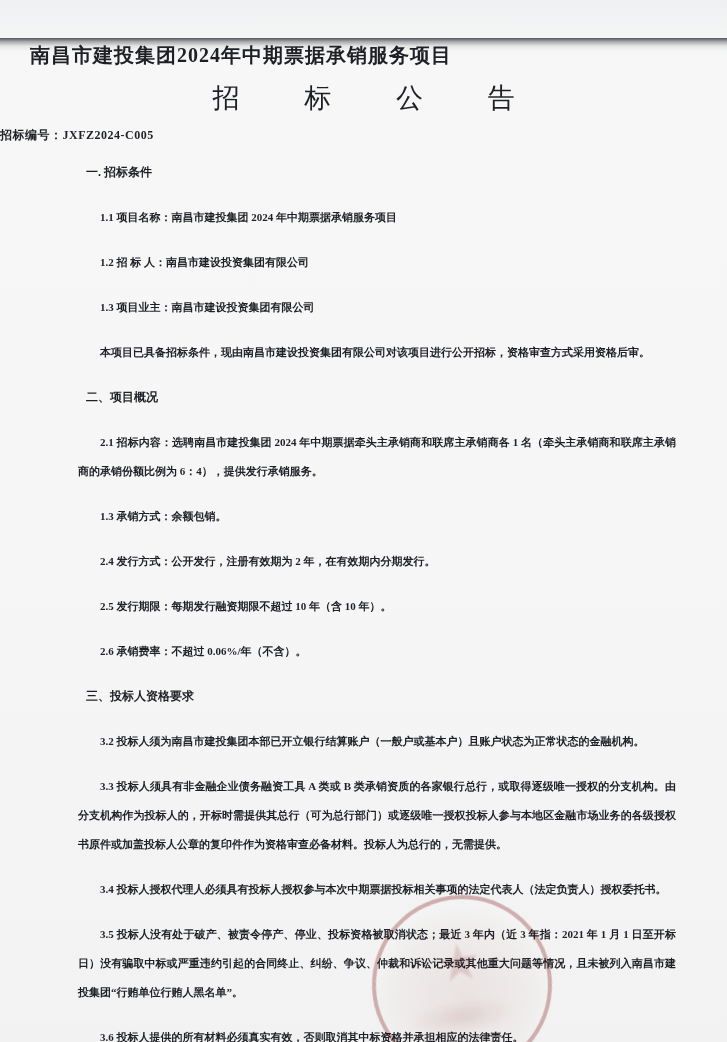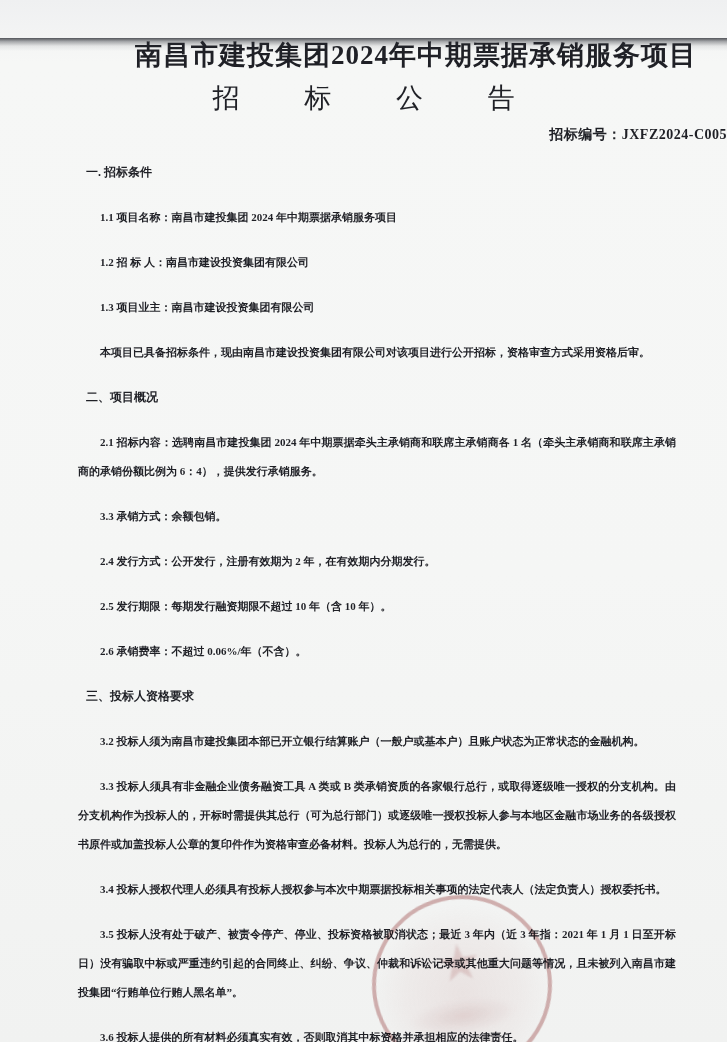--- a/index.html
+++ b/index.html
@@ -13,36 +13,36 @@
     -webkit-font-smoothing:antialiased;
   }
   .scan-edge-top{
     position:absolute;top:0;left:0;right:0;height:13px;
     background:linear-gradient(to bottom,rgba(43,45,52,.8) 0%,rgba(43,45,52,.38) 28%,rgba(43,45,52,.08) 62%,rgba(43,45,52,0) 100%);
     pointer-events:none;
   }
   .page{position:relative;width:100%;height:100%;}
   .doc-title{
     margin:38px 30px 0 30px;
-    text-align:right;
-    font-size:27px;line-height:34px;
+    text-align:left;
+    font-size:20px;line-height:34px;
     font-weight:700;letter-spacing:1px;
   }
   .doc-subtitle{
     margin:9px 0 0 0;
     text-align:center;
     font-size:27px;line-height:34px;
     font-weight:400;
     letter-spacing:29px;
     padding-left:29px;
   }
   .tender-no{
     margin:10px 0 0 0;
-    text-align:right;
-    font-size:14px;line-height:20px;
+    text-align:left;
+    font-size:12px;line-height:20px;
     font-weight:700;
     letter-spacing:.5px;
   }
   .content{
     margin-top:13px;
     padding:0 35px 0 62px;
     text-align:justify;
   }
   .content h3{
     margin:0;
@@ -100,21 +100,21 @@
     <h3>一. 招标条件</h3>
   <p>1.1 项目名称：南昌市建投集团 2024 年中期票据承销服务项目</p>
         <p>1.2 招 标 人：南昌市建设投资集团有限公司</p>
         <p>1.3 项目业主：南昌市建设投资集团有限公司</p>
         <p>本项目已具备招标条件，现由南昌市建设投资集团有限公司对该项目进行公开招标，资格审查方式采用资格后审。</p>
       </section>
 
   <section>
     <h3>二、项目概况</h3>
   <p>2.1 招标内容：选聘南昌市建投集团 2024 年中期票据牵头主承销商和联席主承销商各 1 名（牵头主承销商和联席主承销商的承销份额比例为 6：4），提供发行承销服务。</p>
-        <p>3.3 承销方式：余额包销。</p>
+        <p>1.3 承销方式：余额包销。</p>
         <p>2.4 发行方式：公开发行，注册有效期为 2 年，在有效期内分期发行。</p>
         <p>2.5 发行期限：每期发行融资期限不超过 10 年（含 10 年）。</p>
         <p>2.6 承销费率：不超过 0.06%/年（不含）。</p>
       </section>
 
   <section>
     <h3>三、投标人资格要求</h3>
         <p>3.2 投标人须为南昌市建投集团本部已开立银行结算账户（一般户或基本户）且账户状态为正常状态的金融机构。</p>
         <p>3.3 投标人须具有非金融企业债务融资工具 A 类或 B 类承销资质的各家银行总行，或取得逐级唯一授权的分支机构。由分支机构作为投标人的，开标时需提供其总行（可为总行部门）或逐级唯一授权投标人参与本地区金融市场业务的各级授权书原件或加盖投标人公章的复印件作为资格审查必备材料。投标人为总行的，无需提供。</p>
         <p>3.4 投标人授权代理人必须具有投标人授权参与本次中期票据投标相关事项的法定代表人（法定负责人）授权委托书。</p>

